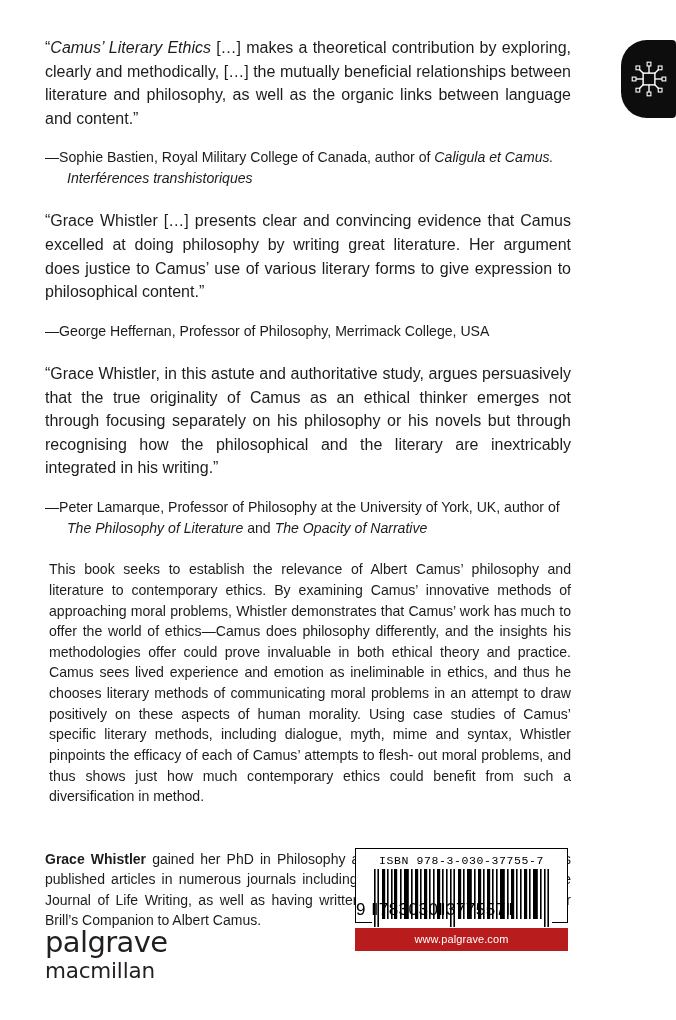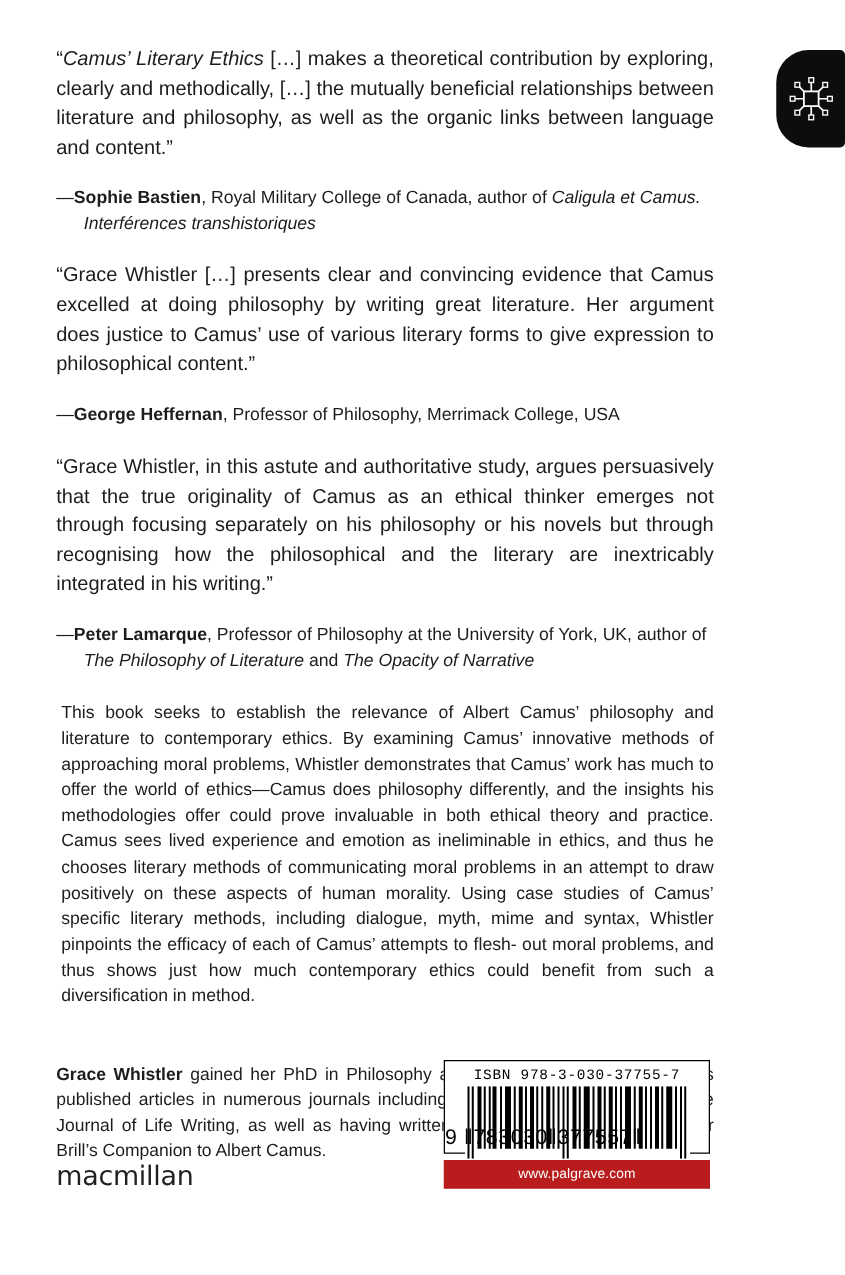--- a/index.html
+++ b/index.html
@@ -58,21 +58,21 @@
 
   .attrib {
     margin: 0;
     padding-left: 22px;
     text-indent: -22px;
     font-size: 14.1px;
     line-height: 1.47;
     color: #1c1c1c;
     text-align: left;
   }
-  .attrib b { font-weight: bold; text-align: right; }
+  .attrib b { font-weight: normal; text-align: right; }
   .em { font-style: italic; }
 
   .body-para {
     margin: 0 0 17px 4px;
     font-size: 14.1px;
     line-height: 1.465;
     color: #1c1c1c;
     text-align: justify;
     hyphens: none;
   }
@@ -233,20 +233,21 @@
 
     <div class="gap-bio"></div>
 
     <p class="bio-para">
       <b>Grace Whistler</b><span> gained her PhD in Philosophy at the University of York. She has published articles in numerous journals including Literature and Theology and the Journal of Life Writing, as well as having written the chapter on ‘The Absurd’ for Brill’s Companion to Albert Camus.</span>
     </p>
 
   </div>
 
   <div class="logo">
+    <span class="l1">palgrave</span>
     <span class="l2">macmillan</span>
   </div>
 
   <div class="isbn-block">
     <div class="isbn-card">
       <div class="isbn-text">ISBN 978-3-030-37755-7</div>
       <div class="barcode-wrap">
         <svg class="barcode-svg" width="180" height="58" viewBox="0 0 180 58" aria-hidden="true">
           <rect x="0" y="0" width="180" height="58" fill="#ffffff"></rect>
           <g fill="#000000">

